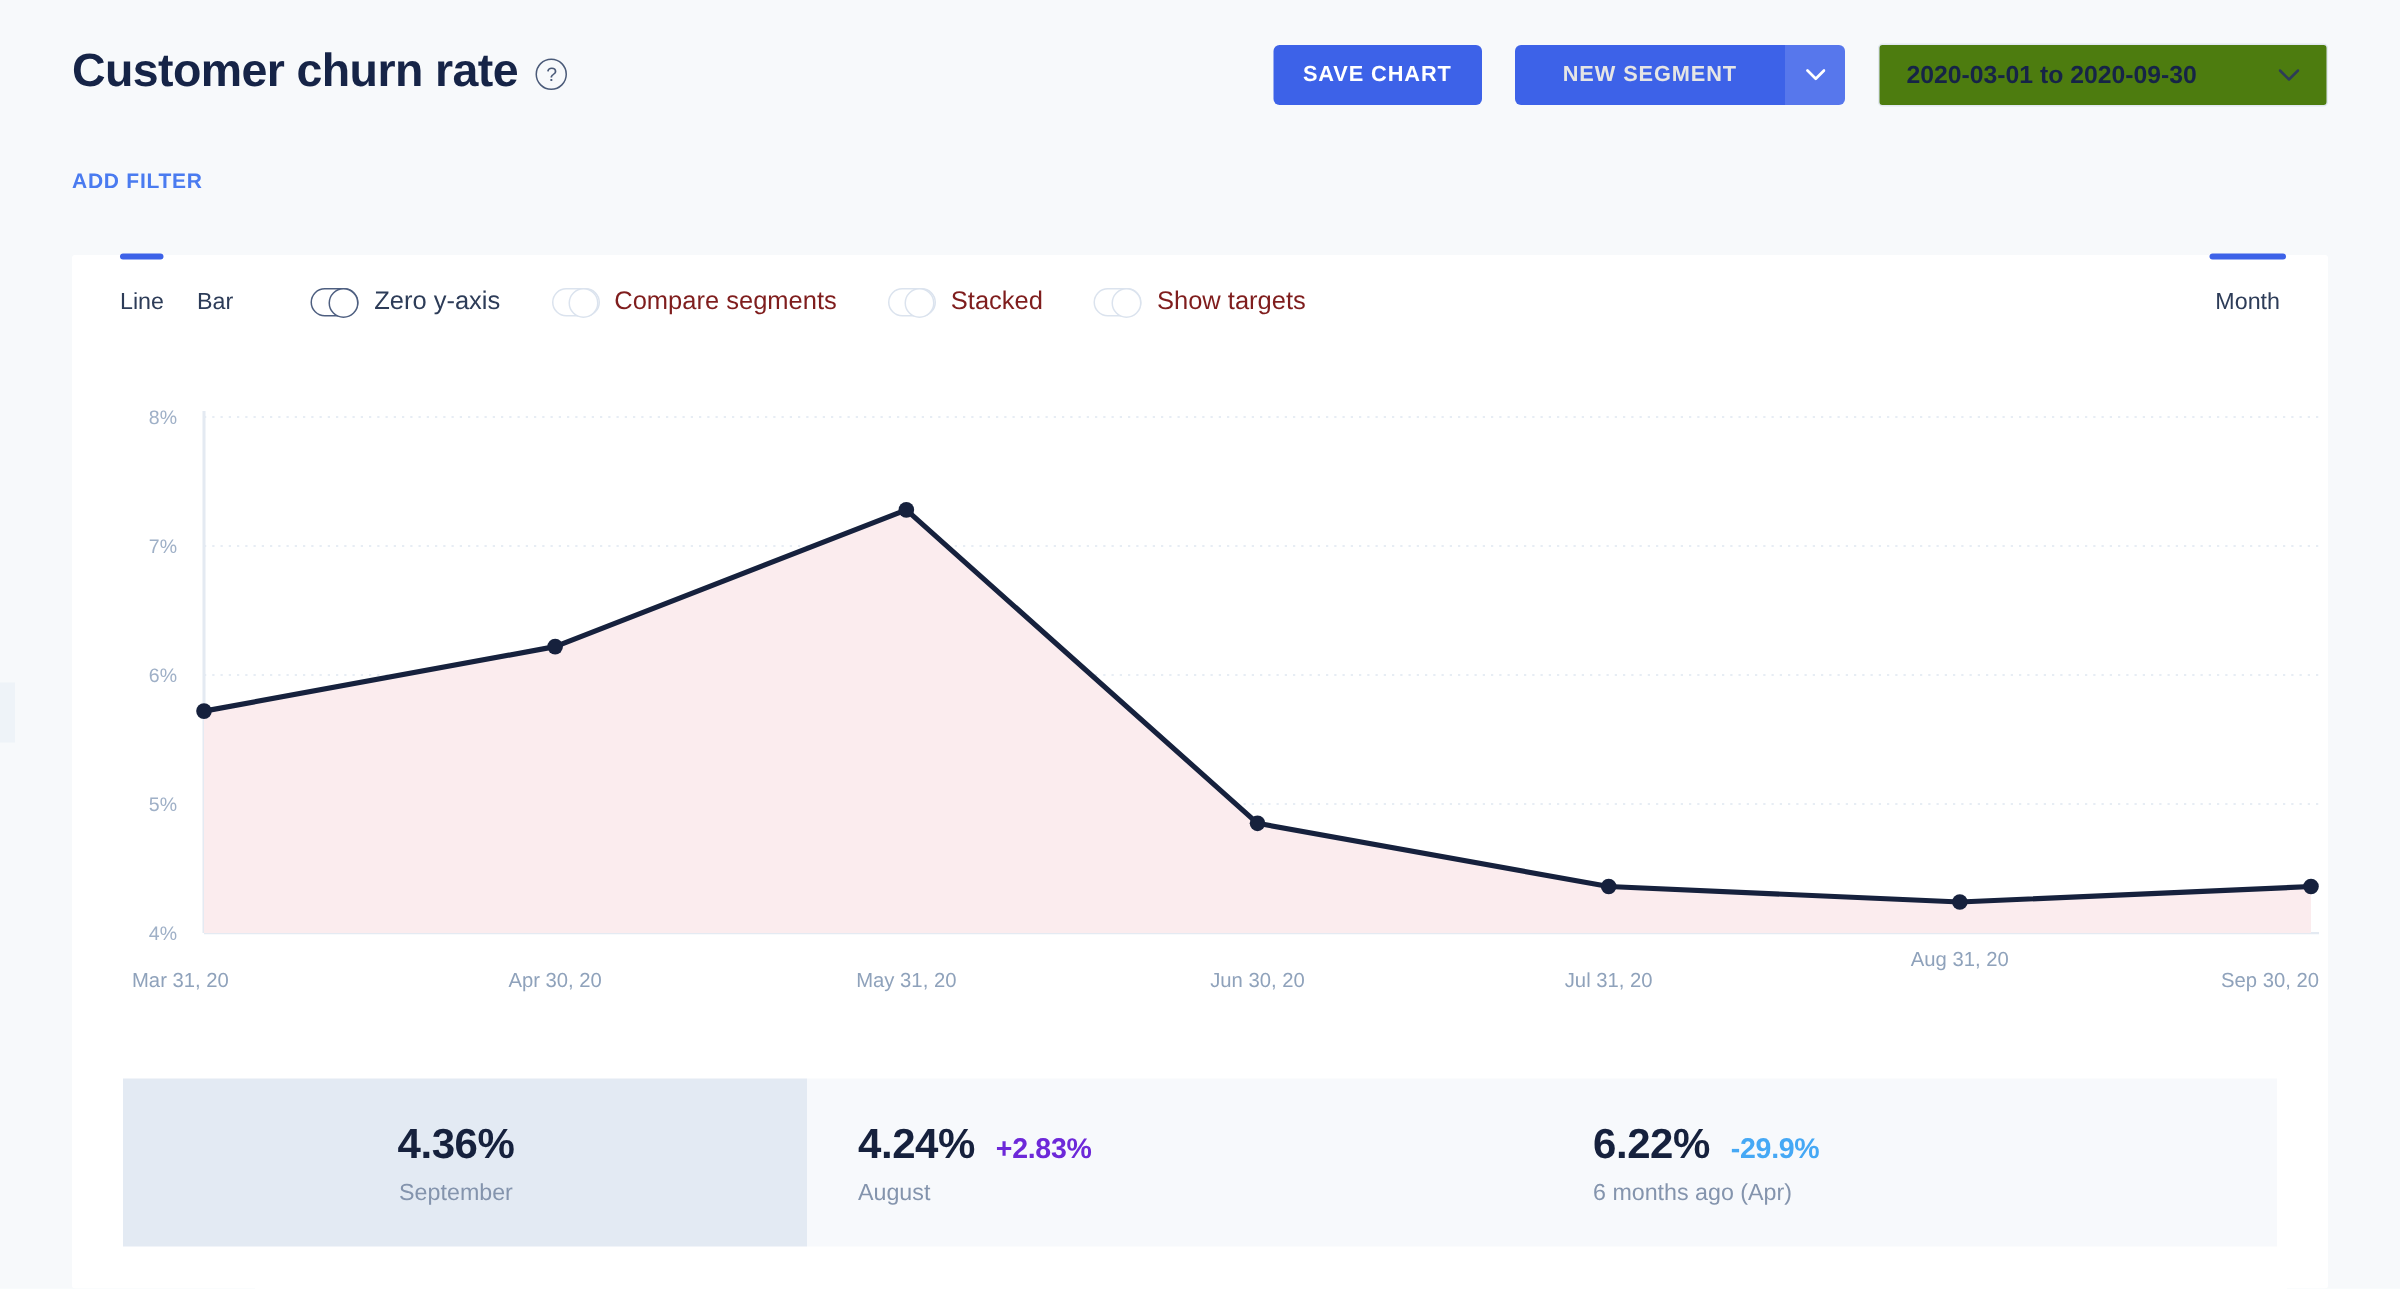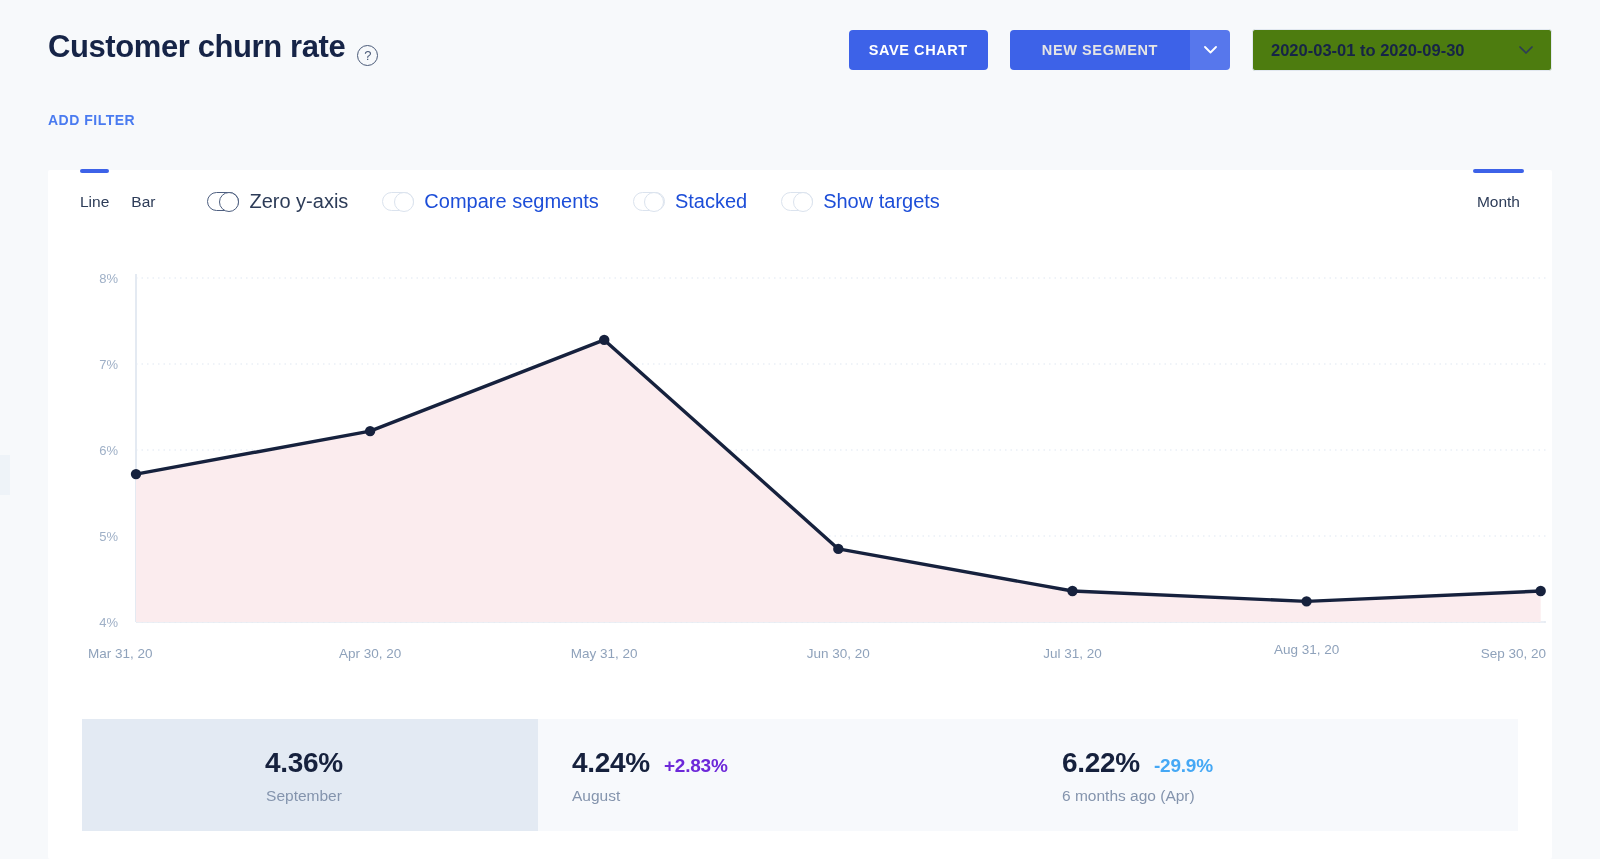--- a/index.html
+++ b/index.html
@@ -16,21 +16,21 @@
     position: absolute; left: 0; top: 455px; width: 10px; height: 40px;
     background: #eef3f8;
   }
 
   
   .header {
     position: absolute; left: 0; top: 0; width: 1600px; height: 96px;
   }
   .title-wrap {
     position: absolute; left: 48px; top: 28px;
-    display: flex; align-items: flex-end; gap: 12px;
+    display: flex; align-items: center; gap: 12px;
   }
   .page-title {
     font-size: 31px; font-weight: bold; color: #162447;
     letter-spacing: -0.4px; line-height: 38px;
   }
   .help-icon {
     width: 21px; height: 21px; border-radius: 50%;
     border: 1.6px solid #4a5a78;
     display: flex; align-items: center; justify-content: center;
     font-size: 13px; color: #4a5a78; line-height: 1;
@@ -100,22 +100,22 @@
     width: 32px; height: 19px; border-radius: 10px;
     border: 1.6px solid #4e5f80; position: relative; flex: none;
   }
   .switch::after {
     content: ""; position: absolute; right: -0.5px; top: -0.5px;
     width: 18px; height: 18px; border-radius: 50%;
     border: 1.6px solid #4e5f80; background: #fff;
   }
   .toggle-item.disabled .switch { border-color: #dbe3ee; }
   .toggle-item.disabled .switch::after { border-color: #dbe3ee; }
-  .toggle-label { font-size: 20px; color: #2d3c58; white-space: nowrap; }
-  .toggle-item.disabled .toggle-label { color: #1d4ed8; }
+  .toggle-label { font-size: 17px; color: #2d3c58; white-space: nowrap; }
+  .toggle-item.disabled .toggle-label { color: #7f1d1d; }
 
   .granularity {
     position: absolute; right: 32px; top: 0; height: 62px;
     display: flex; align-items: center; justify-content: center;
   }
   .gran-tab {
     position: relative; font-size: 15.5px; color: #2d3c58; cursor: pointer;
     padding-top: 2px;
   }
   .gran-tab.active::before {
@@ -247,21 +247,21 @@
           <div class="ytick" style="left: 30px; top: 218px;">6%</div>
           <div class="ytick" style="left: 30px; top: 304px;">5%</div>
           <div class="ytick" style="left: 30px; top: 390px;">4%</div>
         </div>
       <div id="xtick-layer">
           <div class="xtick" style="transform: none; left: 40px; top: 414px;">Mar 31, 20</div>
           <div class="xtick" style="left: 322.112px; top: 414px;">Apr 30, 20</div>
           <div class="xtick" style="left: 556.224px; top: 414px;">May 31, 20</div>
           <div class="xtick" style="left: 790.336px; top: 414px;">Jun 30, 20</div>
           <div class="xtick" style="left: 1024.45px; top: 414px;">Jul 31, 20</div>
-          <div class="xtick" style="left: 1258.56px; top: 410px;">Aug 31, 20</div>
+          <div class="xtick" style="left: 1258.56px; top: 400px;">Aug 31, 20</div>
           <div class="xtick" style="transform: translateX(-100%); left: 1498px; top: 414px;">Sep 30, 20</div>
         </div>
     </div>
 
     <div class="summary" id="summary-layer">
         <div class="sum-card first">
           <div class="sum-row">
             <span class="sum-value">4.36%</span>
           </div>
           <div class="sum-label">September</div>

